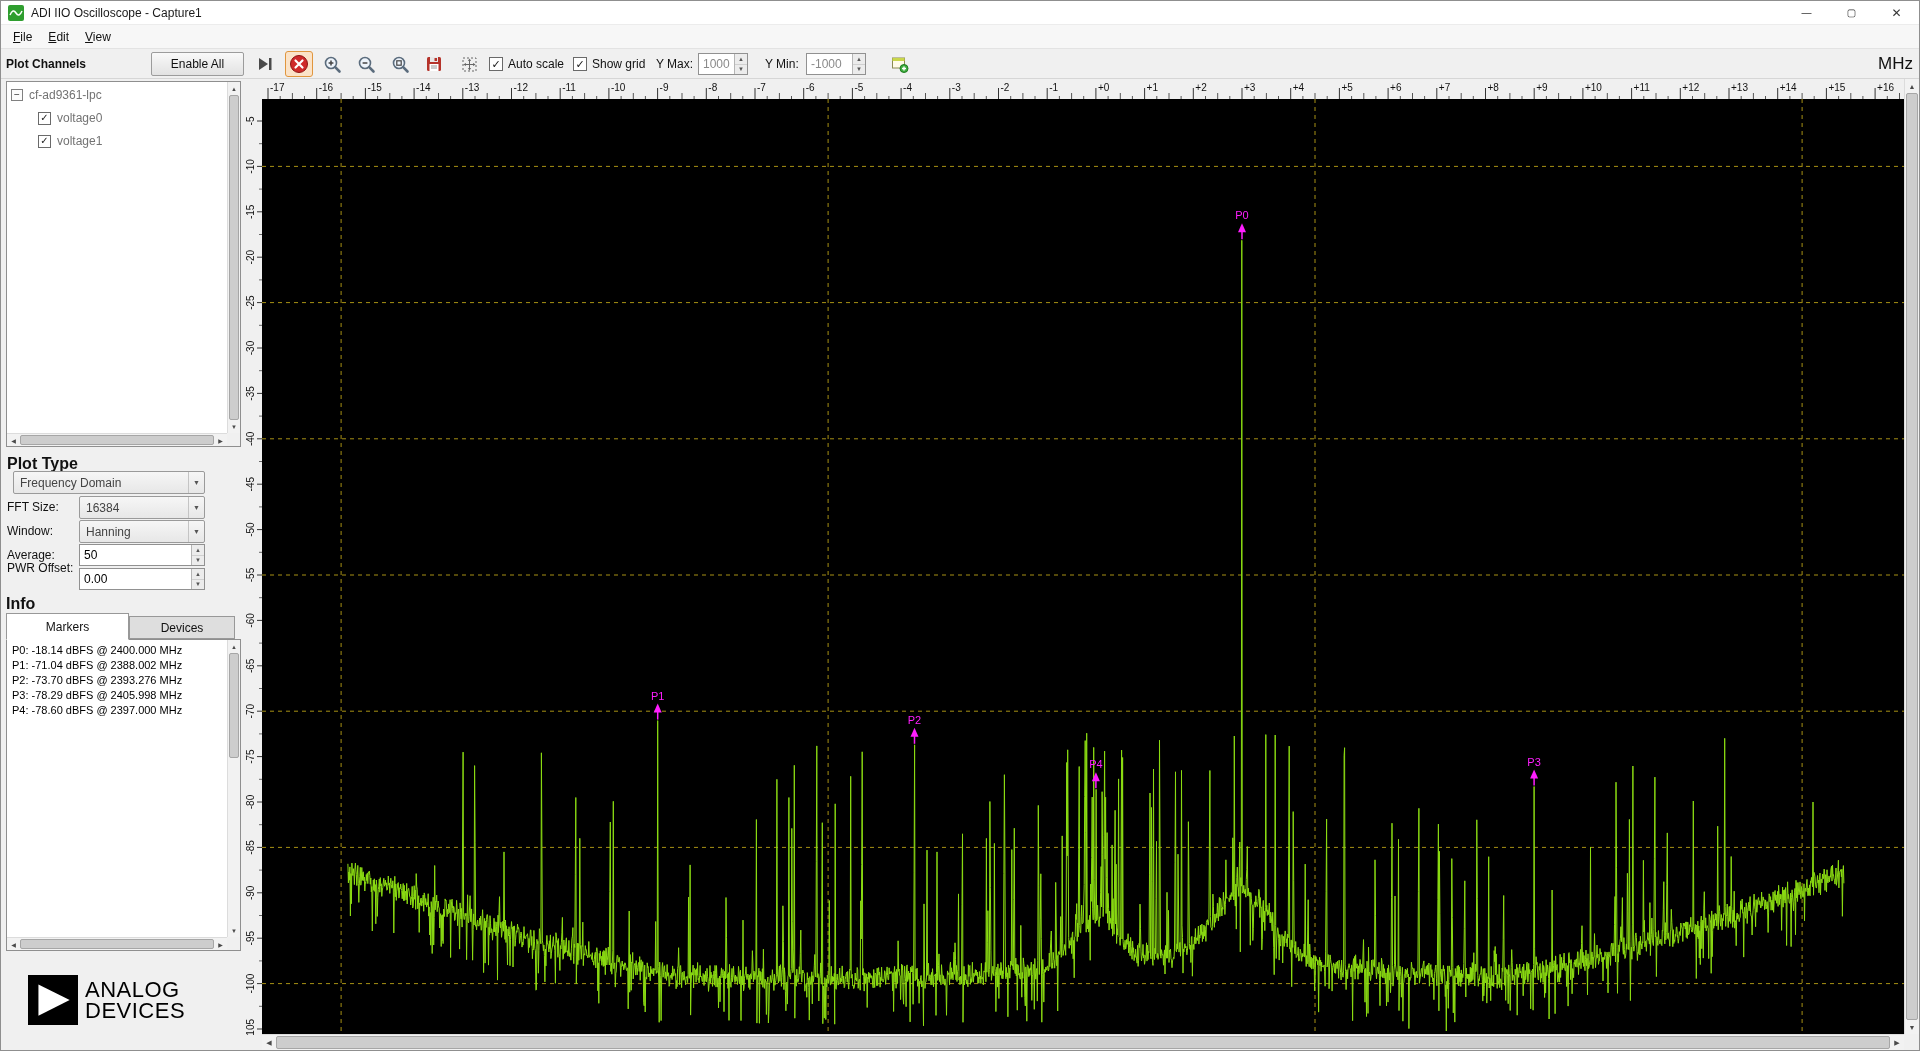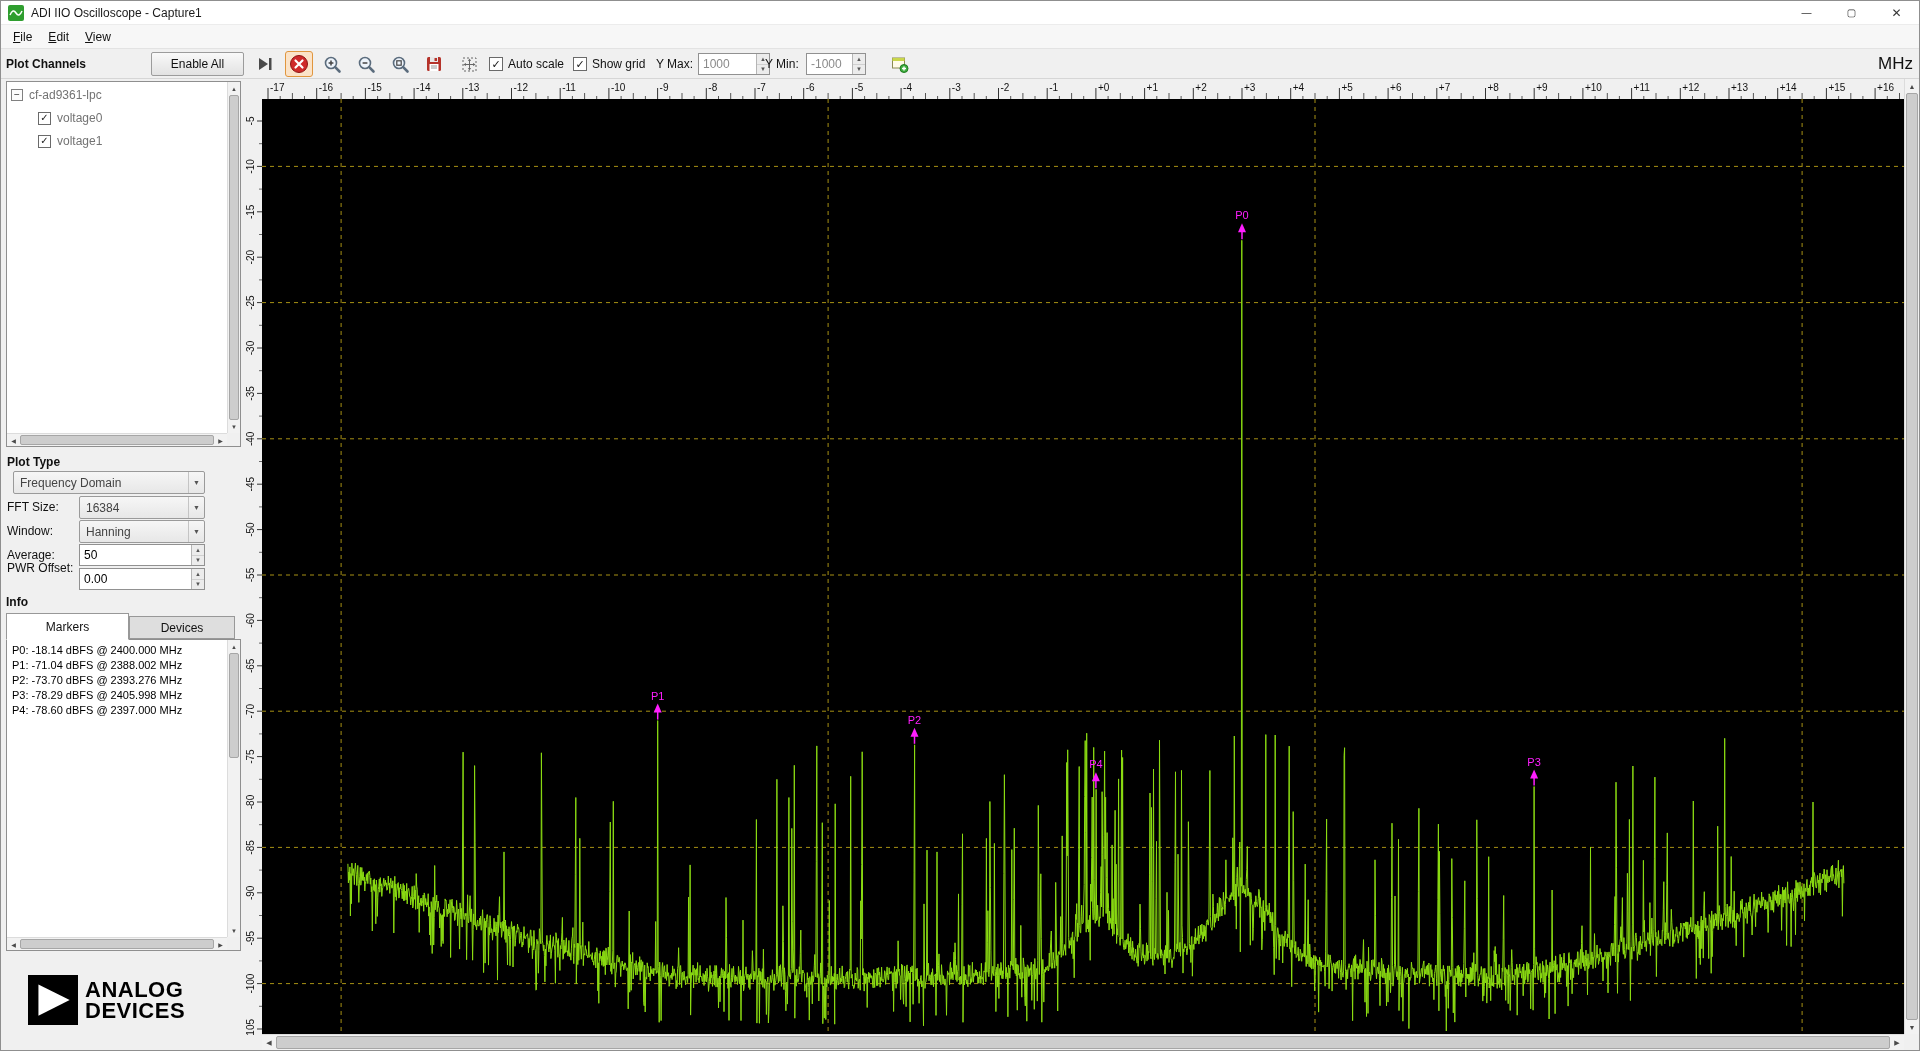--- a/index.html
+++ b/index.html
@@ -39,36 +39,36 @@
 
   
   .sidebar{position:absolute;left:0;top:78px;width:245px;bottom:0;background:#f0f0f0;}
   .tree-panel{position:absolute;left:5px;top:2px;width:235px;height:366px;background:#fff;border:1px solid #8f8f8f;}
   .tree-row{position:absolute;display:flex;align-items:center;gap:6px;height:18px;}
   .expander{width:12px;height:12px;border:1px solid #808080;background:#fcfcfc;display:flex;align-items:center;justify-content:center;font-size:10px;line-height:1;color:#333;}
   .tree-label{font-size:12px;color:#737373;white-space:nowrap;}
   .tree-cb{width:13px;height:13px;border:1px solid #6a6a6a;background:#fff;display:flex;align-items:center;justify-content:center;}
   .tree-cb span{font-size:10px;line-height:1;color:#222;}
 
-  .section-label{position:absolute;left:6px;font-size:12px;font-weight:bold;color:#111;}
+  .section-label{position:absolute;left:6px;font-size:16px;font-weight:bold;color:#111;}
   .form-label{position:absolute;left:6px;font-size:12px;color:#111;}
   .combo{position:absolute;height:23px;background:linear-gradient(#f6f6f6,#e7e7e7);border:1px solid #9a9a9a;border-radius:2px;display:flex;align-items:center;}
   .combo-text{font-size:12px;color:#444;padding-left:6px;white-space:nowrap;overflow:hidden;flex:1;}
   .combo-arrow{width:16px;font-size:7px;color:#555;text-align:center;border-left:1px solid #c4c4c4;align-self:stretch;display:flex;align-items:center;justify-content:center;}
 
   .info-tabs{position:absolute;left:5px;top:534px;height:26px;}
   .tab{position:absolute;display:flex;align-items:center;justify-content:center;font-size:12px;color:#111;border:1px solid #989898;background:#dedede;}
   .tab.active{background:#ffffff;z-index:2;border-bottom-color:#ffffff;}
   .marker-panel{position:absolute;left:5px;top:560px;width:235px;height:312px;background:#fff;border:1px solid #8f8f8f;}
   .marker-line{font-size:11px;line-height:15px;color:#000;padding-left:5px;white-space:nowrap;}
   .marker-list{position:absolute;left:0;top:3px;right:14px;}
 
   .adi-logo{position:absolute;left:27px;top:896px;display:flex;align-items:center;}
   .adi-mark{width:50px;height:50px;}
-  .adi-text{margin-left:7px;font-weight:bold;font-size:22px;line-height:21px;letter-spacing:0.5px;color:#000;}
+  .adi-text{margin-left:7px;font-weight:normal;font-size:22px;line-height:21px;letter-spacing:0.5px;color:#000;}
 
   
   .plot-region{position:absolute;left:245px;top:78px;right:0;bottom:0;background:#f0f0f0;}
   .corner-tl{position:absolute;left:0;top:0;width:16px;height:20px;background:#f0f0f0;}
   .x-ruler{position:absolute;left:16px;top:0;width:1644px;height:20px;background:#f0f0f0;}
   .y-ruler{position:absolute;left:0;top:20px;width:16px;height:937px;background:#f0f0f0;}
   .plot-canvas{position:absolute;left:16px;top:20px;width:1644px;height:937px;background:#000;}
 
   
   .sb{position:absolute;background:#f2f2f2;}
@@ -179,21 +179,21 @@
       <span>Auto scale</span>
     </div>
     <div class="cbrow" style="left:572px;">
       <span class="cb">
           <span>✓</span>
         </span>
       <span>Show grid</span>
     </div>
 
     <span class="tlabel" style="left:655px;">Y Max:</span>
-    <div class="spinbox" style="left:697px;width:72px;text-decoration:underline;">
+    <div class="spinbox" style="left:697px;width:50px;text-decoration:underline;">
       <input class="gray" value="1000" style="">
       <div class="spin-btns">
           <div class="spin-btn">▲</div>
           <div class="spin-btn">▼</div>
         </div>
     </div>
     <span class="tlabel" style="left:764px;">Y Min:</span>
     <div class="spinbox" style="left:805px;width:60px;">
       <input class="gray" value="-1000" style="">
       <div class="spin-btns">

